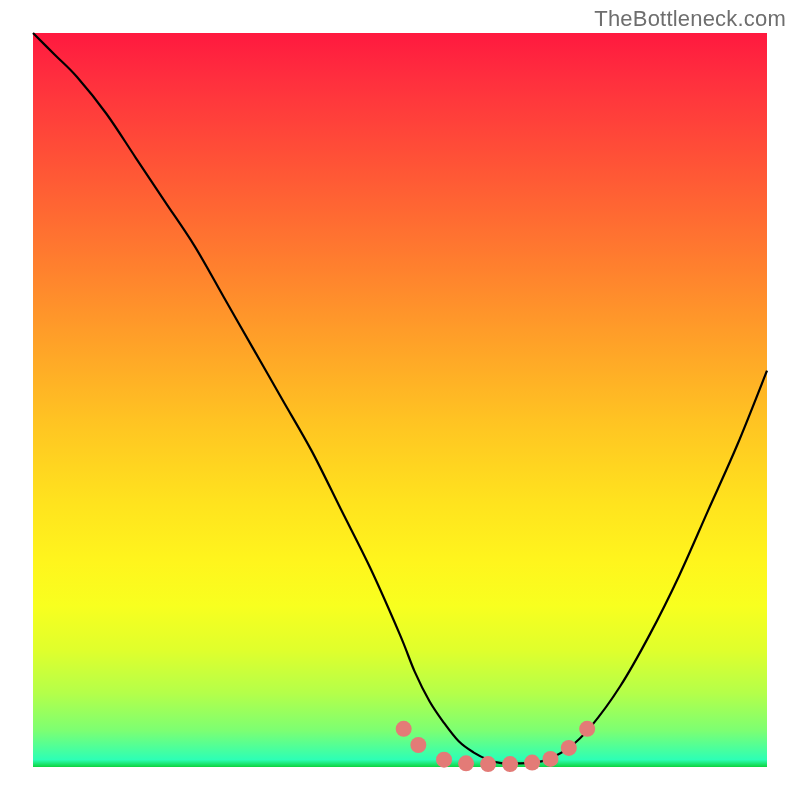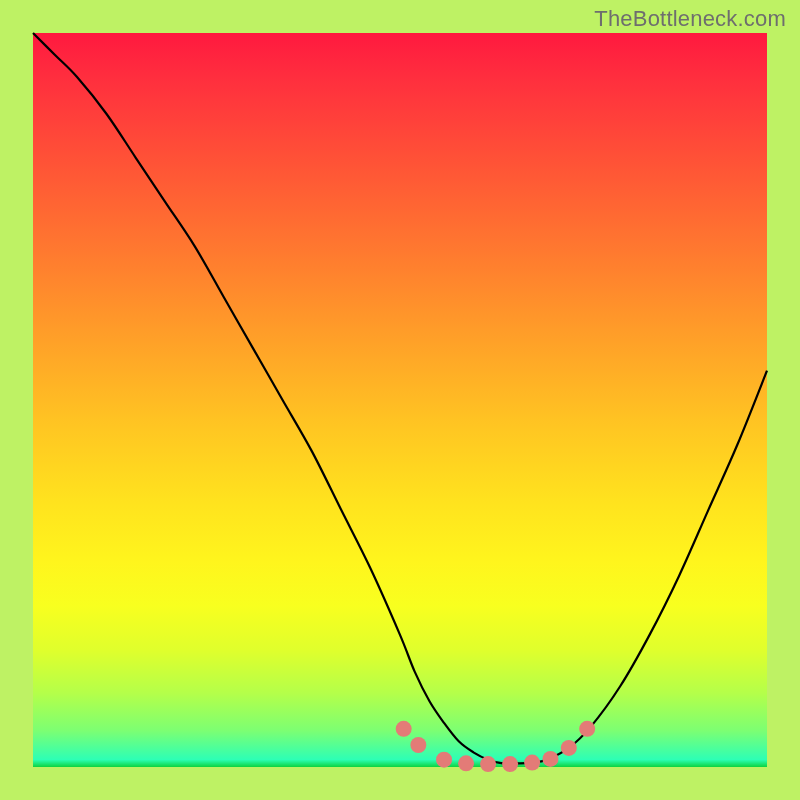--- a/index.html
+++ b/index.html
@@ -8,21 +8,21 @@
     width: 800px;
     height: 800px;
     background: #000;
     overflow: hidden;
     font-family: Arial, Helvetica, sans-serif;
   }
   .frame {
     position: relative;
     width: 800px;
     height: 800px;
-    background: #bef264;
+    background: #ffffff;
   }
   .plot-area {
     position: absolute;
     left: 33px;
     top: 33px;
     width: 734px;
     height: 734px;
     background: linear-gradient(to bottom,
       #ff193f 0%,
       #ff2e3e 6%,

